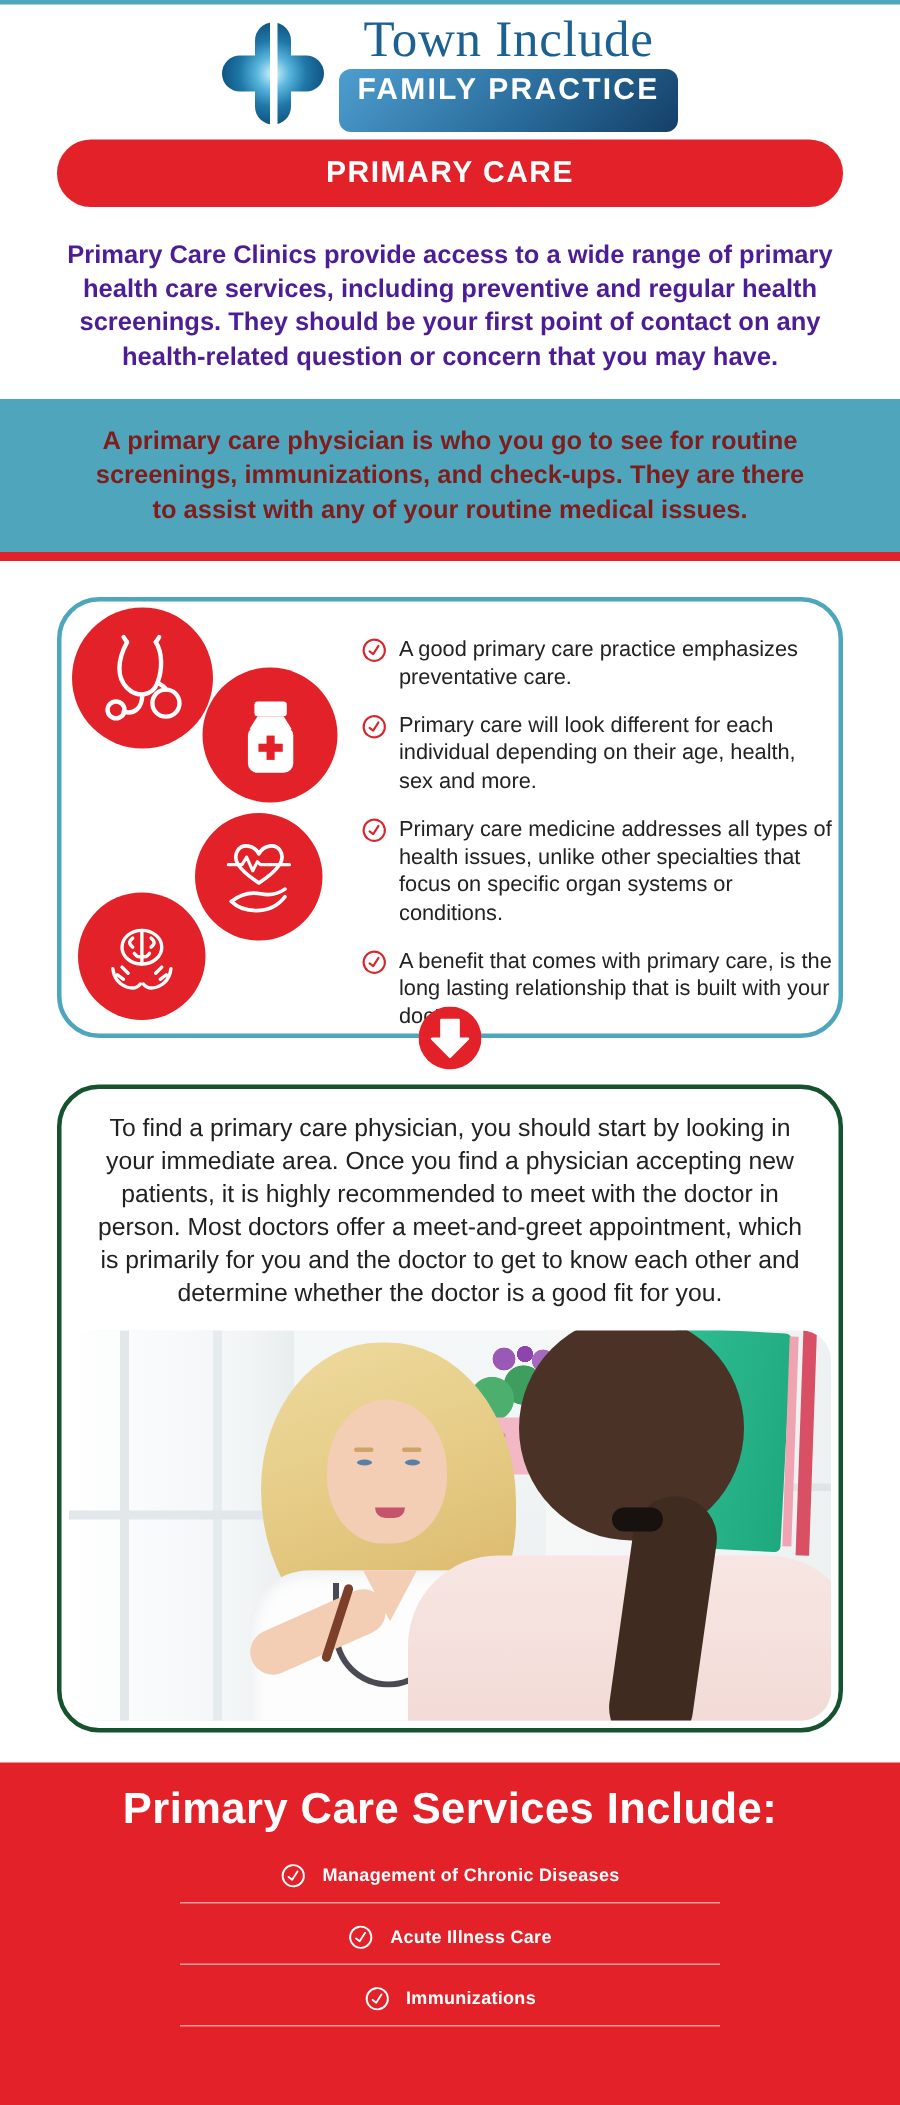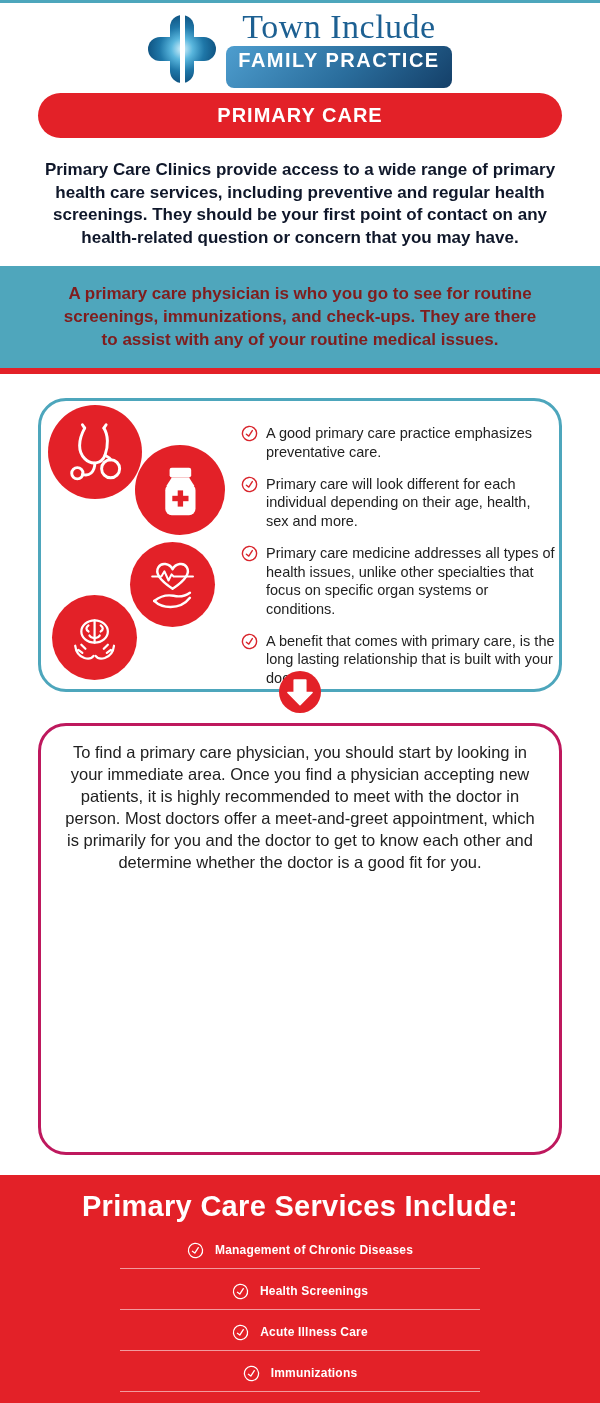--- a/index.html
+++ b/index.html
@@ -28,21 +28,21 @@
   }
   
   .pill-banner {
     margin:3px 38px 0; height:45px; background:#e32128; border-radius:23px;
     display:flex; align-items:center; justify-content:center;
     color:#fff; font-weight:700; font-size:20px; letter-spacing:1px;
   }
   
   .intro {
     margin:21px 30px 0; text-align:center; font-size:17px; font-weight:600;
-    color:#0f172a; line-height:1.33;
+    color:#4c1d95; line-height:1.33;
   }
   
   .band {
     margin-top:17px; background:#4fa6bc; border-bottom:6px solid #e32128;
     padding:17px 60px 16px; text-align:center;
   }
   .band p { color:#7f1d1d; font-size:17px; font-weight:700; line-height:1.35; }
   
   .box-wrap { position:relative; margin:24px 38px 0; }
   .info-box {
@@ -58,22 +58,22 @@
   .bullets { position:absolute; left:200px; top:23px; width:314px; display:flex; flex-direction:column; gap:14px; }
   .bullet { display:flex; gap:8px; }
   .bullet .chk { flex:0 0 17px; width:17px; height:17px; margin-top:1px; color:#d9262d; transform:rotate(-8deg); }
   .bullet p { font-size:14.5px; line-height:1.27; font-weight:500; color:#222; }
   .down-arrow {
     position:absolute; left:50%; top:273px; transform:translateX(-50%);
     width:42px; height:42px; z-index:3;
   }
   
   .finder-box {
-    margin:31px 38px 0; height:432px; border:3px solid #be185d; border-radius:28px;
-    background:#fff; padding:16px 5px 5px; display:flex; flex-direction:column;align-items:flex-end;
+    margin:31px 38px 0; height:432px; border:3px solid #14532d; border-radius:28px;
+    background:#fff; padding:16px 5px 5px; display:flex; flex-direction:column;
   }
   .finder-box > p {
     margin:0 18px 13px; text-align:center; font-size:16.5px; font-weight:500;
     line-height:1.33; color:#212121;
   }
   
   .photo {
     position:relative; margin-top:auto; height:276px; border-radius:20px; overflow:hidden;
     background:linear-gradient(180deg,#f5f8f9 0%, #eef1f2 60%, #e8ebec 100%);
   }
@@ -278,30 +278,20 @@
     <div class="svc-line">
       <svg class="chk" viewBox="0 0 24 24" fill="none" stroke="currentColor" stroke-width="1.8" stroke-linecap="round" stroke-linejoin="round">
           <circle cx="12" cy="12" r="10"></circle>
           <path d="M7.5 12.5 l3 3 l6 -7"></path>
         </svg>
       <span>Management of Chronic Diseases</span>
     </div>
     <div class="svc-rule"></div>
   </div>
 
-  <div class="svc-row">
-    <div class="svc-line">
-      <svg class="chk" viewBox="0 0 24 24" fill="none" stroke="currentColor" stroke-width="1.8" stroke-linecap="round" stroke-linejoin="round">
-          <circle cx="12" cy="12" r="10"></circle>
-          <path d="M7.5 12.5 l3 3 l6 -7"></path>
-        </svg>
-      <span>Health Screenings</span>
-    </div>
-    <div class="svc-rule"></div>
-  </div>
 
   <div class="svc-row">
     <div class="svc-line">
       <svg class="chk" viewBox="0 0 24 24" fill="none" stroke="currentColor" stroke-width="1.8" stroke-linecap="round" stroke-linejoin="round">
           <circle cx="12" cy="12" r="10"></circle>
           <path d="M7.5 12.5 l3 3 l6 -7"></path>
         </svg>
       <span>Acute Illness Care</span>
     </div>
     <div class="svc-rule"></div>

